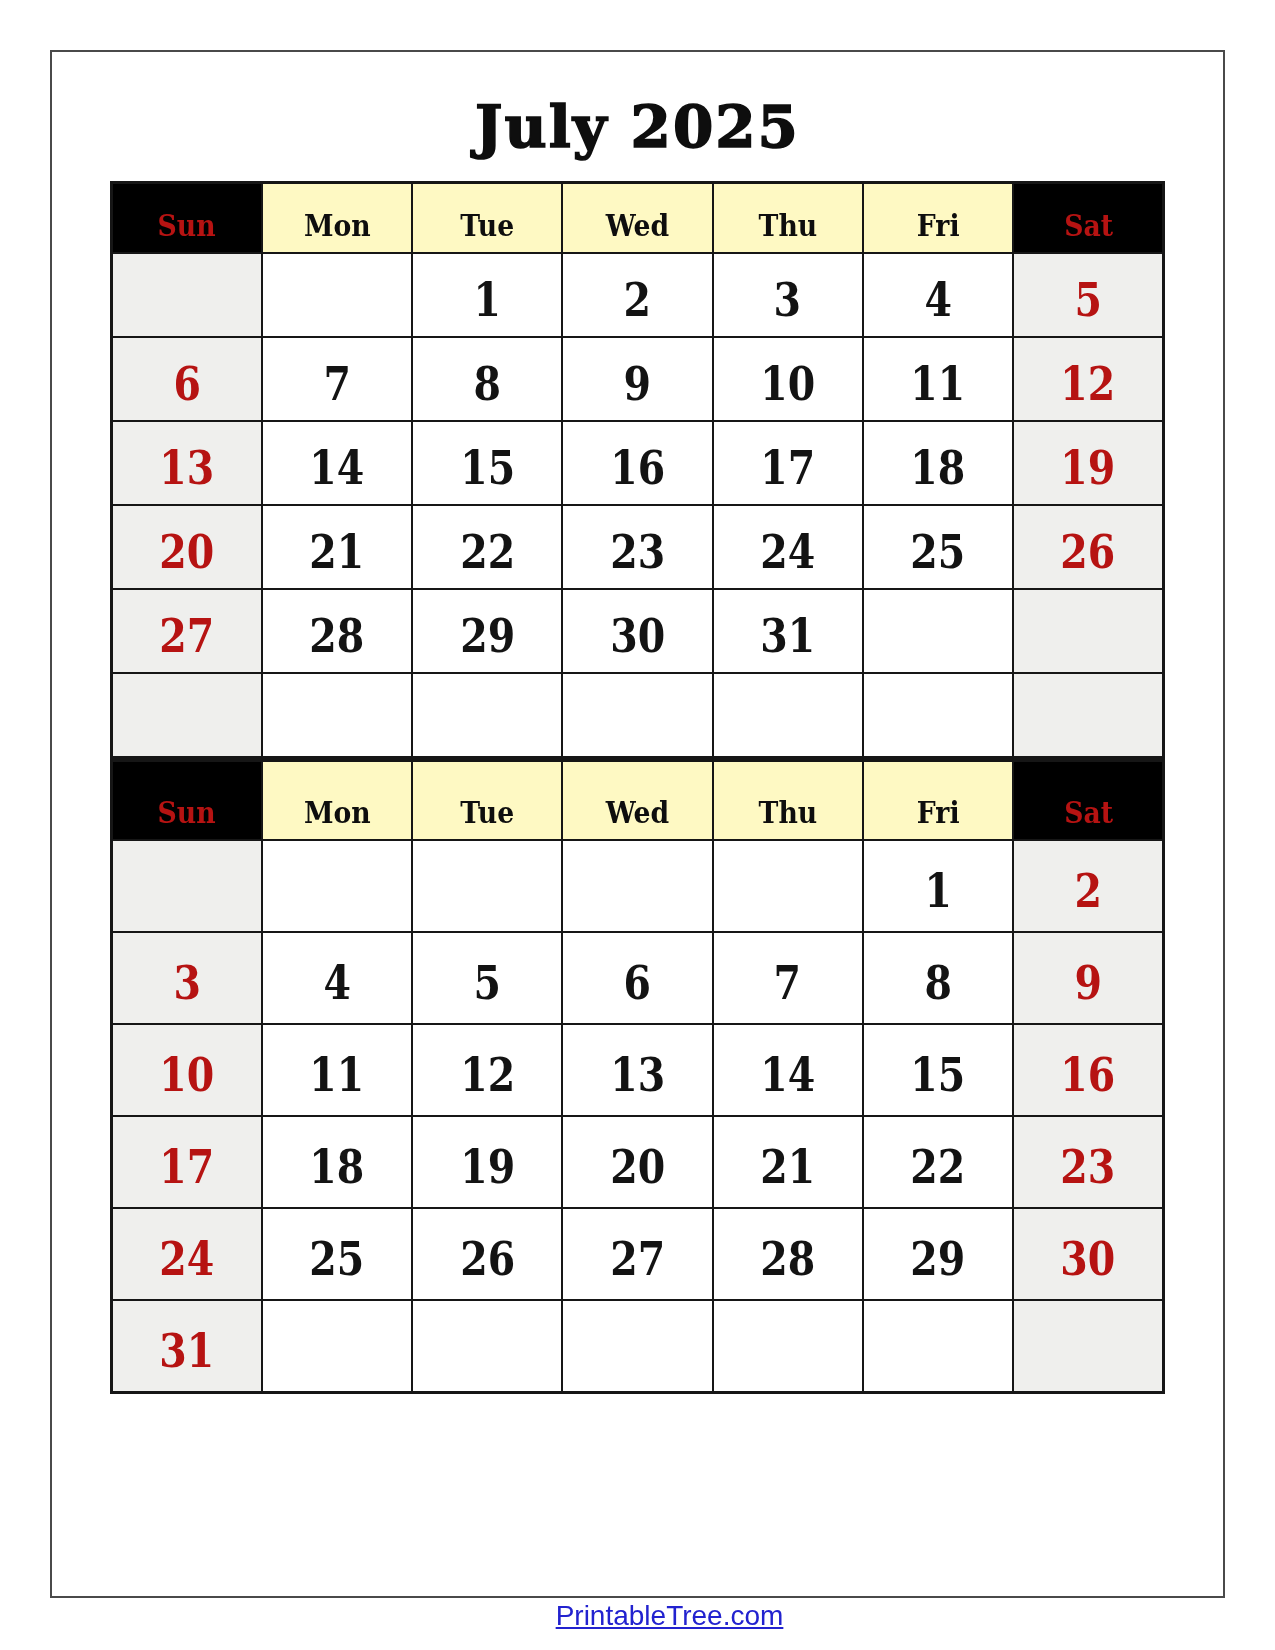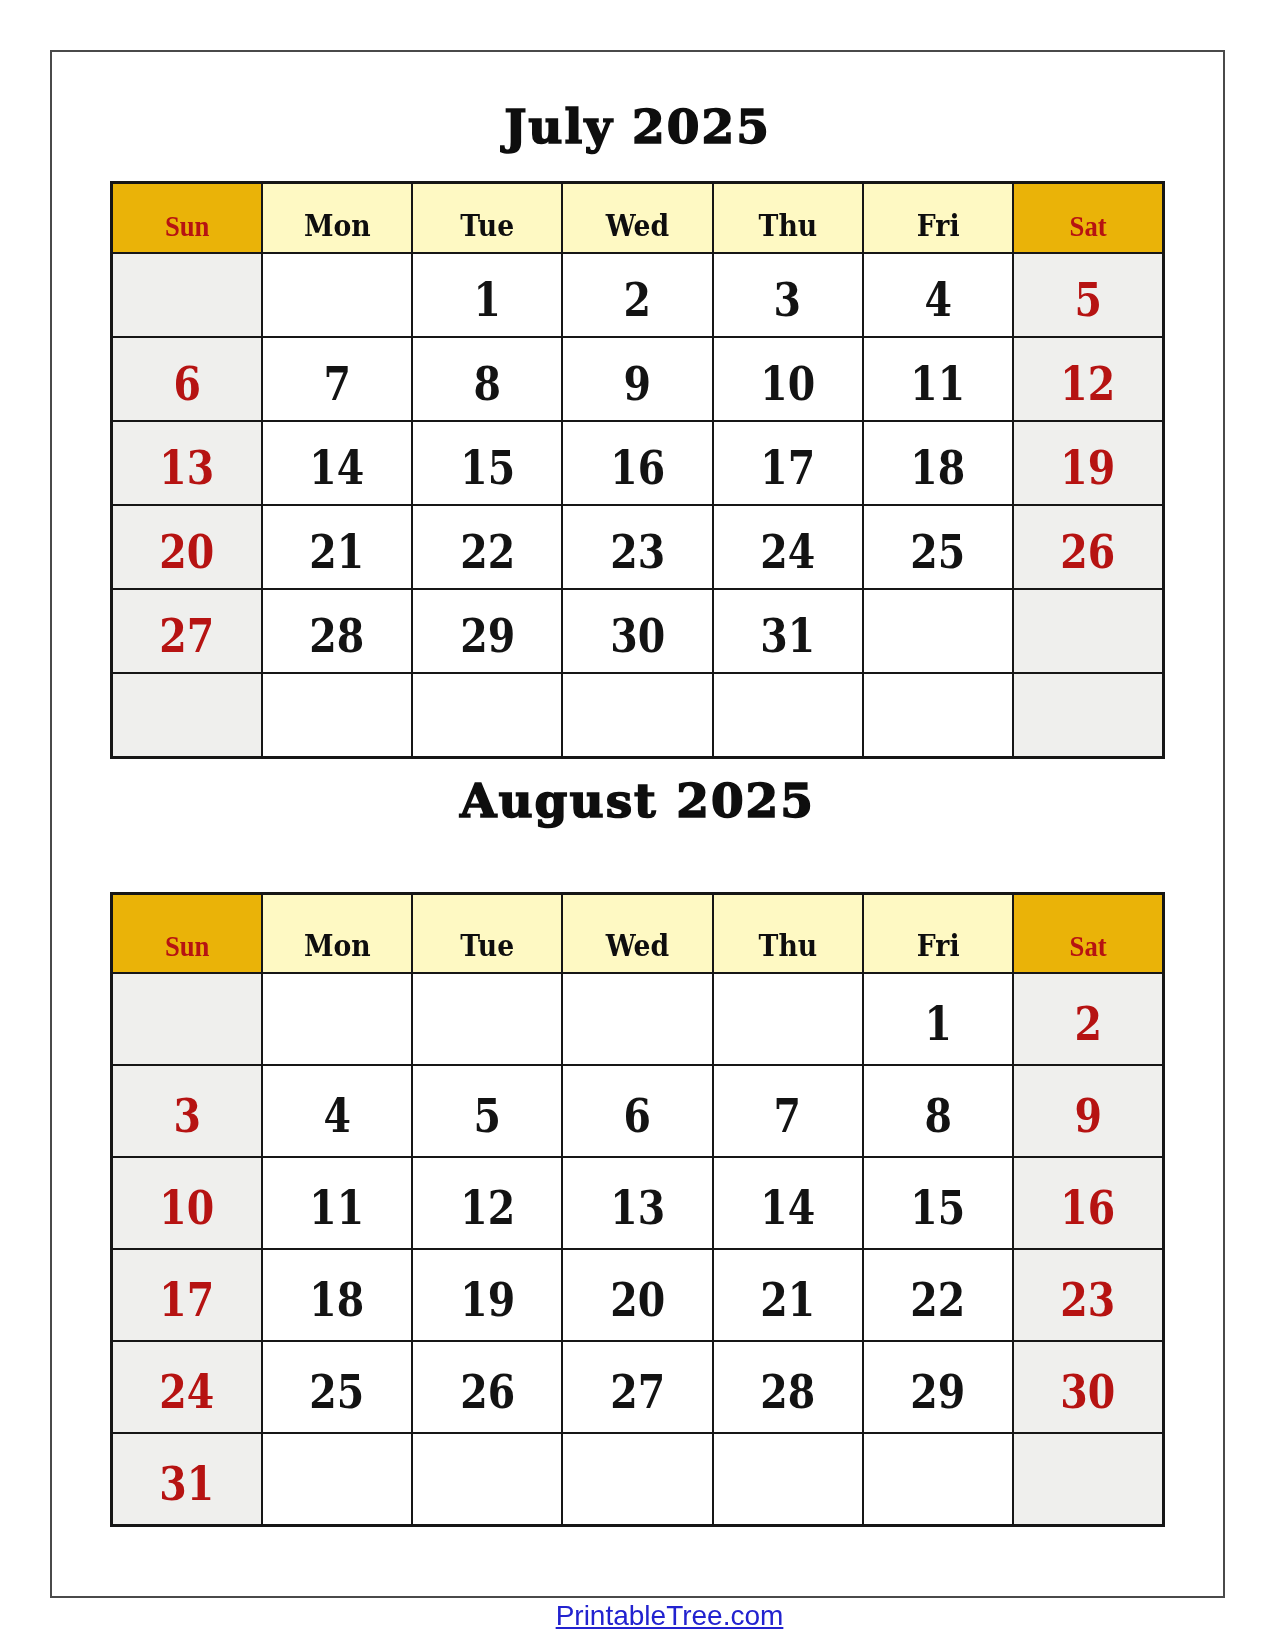--- a/index.html
+++ b/index.html
@@ -24,21 +24,21 @@
     background: #ffffff;
   }
 
   .calendar-section { width: 100%; }
 
   .cal-title {
     text-align: center;
     font-family: "DejaVu Serif", serif;
     font-weight: bold;
     color: #0e0e0e;
-    font-size: 47px;
+    font-size: 58px;
     line-height: 66px;
     letter-spacing: 2px;
     margin: 0;
     -webkit-text-stroke: 1.6px #0e0e0e;
   }
   .cal-0 .cal-title { margin-top: 42px; margin-bottom: 21px; }
   .cal-1 .cal-title { margin-top: 9px;  margin-bottom: 58px; }
 
   table.calendar {
     border-collapse: collapse;
@@ -57,21 +57,21 @@
     vertical-align: bottom;
     padding-bottom: 9px;
     text-align: center;
     font-family: "DejaVu Serif", serif;
     font-weight: bold;
     font-size: 29px;
     color: #0e0e0e;
     background: #fef9c3;
   }
   .cal-1 th.day-head { height: 68px; }
-  th.day-head.weekend { color: #b61312; background: #eab308; font-family: Liberation Serif, serif; }
+  th.day-head.weekend { color: #b61312; background: #000000; }
   .hd { display: inline-block; transform: scaleX(0.92); }
 
   td.day-cell {
     height: 82px;
     text-align: center;
     vertical-align: middle;
     font-family: "DejaVu Serif", serif;
     font-weight: bold;
     font-size: 47px;
     color: #131313;
@@ -174,21 +174,20 @@
               <td class="day-cell"></td>
               <td class="day-cell"></td>
               <td class="day-cell"></td>
               <td class="day-cell weekend"></td>
             </tr>
           </tbody>
     </table>
   </section>
 
   <section class="calendar-section cal-1">
-    <h1 class="cal-title">August 2025</h1>
     <table class="calendar">
       <thead>
         <tr>
               <th class="day-head weekend"><span class="hd">Sun</span></th>
               <th class="day-head"><span class="hd">Mon</span></th>
               <th class="day-head"><span class="hd">Tue</span></th>
               <th class="day-head"><span class="hd">Wed</span></th>
               <th class="day-head"><span class="hd">Thu</span></th>
               <th class="day-head"><span class="hd">Fri</span></th>
               <th class="day-head weekend"><span class="hd">Sat</span></th>

